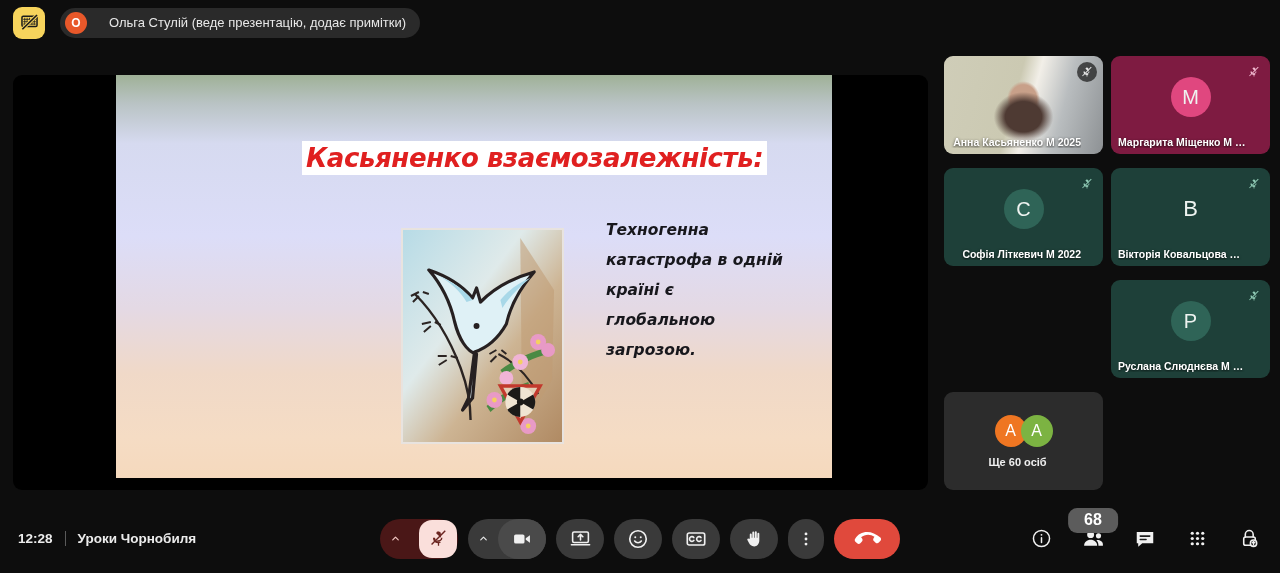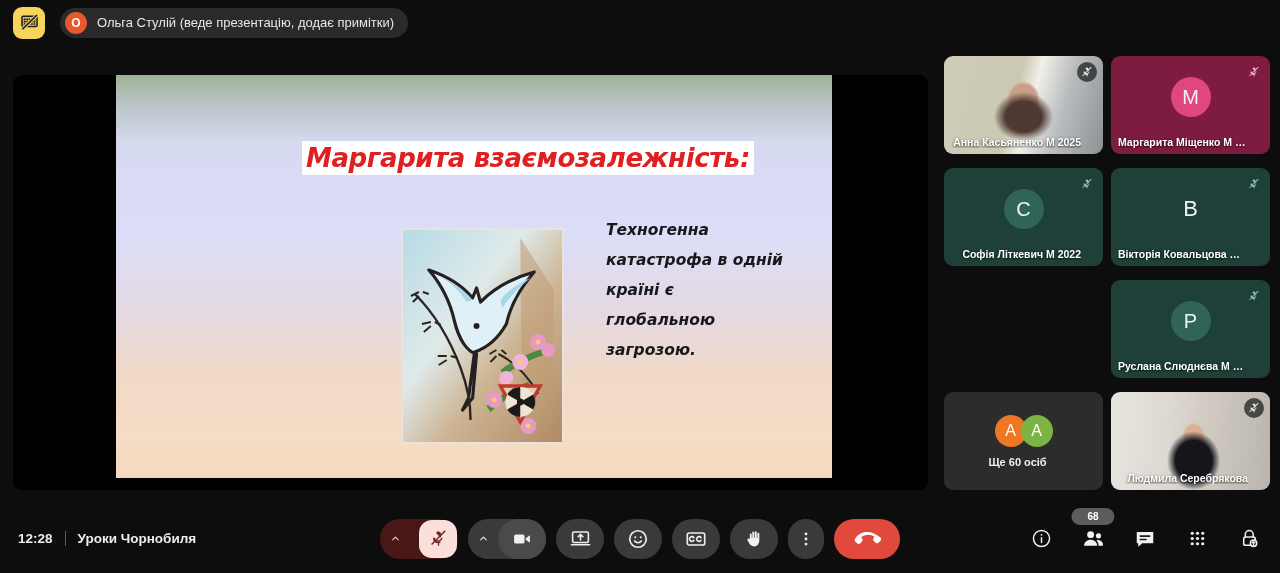--- a/index.html
+++ b/index.html
@@ -40,21 +40,21 @@
   }
   .presenter-avatar {
     width: 22px; height: 22px; border-radius: 50%;
     background: #e8582a;
     color: #fff;
     font-size: 12px; font-weight: bold;
     display: flex; align-items: center; justify-content: center;
     flex: none;
   }
   .presenter-name {
-    margin-left: 10px;
+    margin-left: 22px;
     color: #e8e8e8;
     font-size: 13px;
     white-space: nowrap;
   }
 
   
   .stage {
     position: absolute;
     left: 13px; top: 75px;
     width: 915px; height: 415px;
@@ -308,26 +308,26 @@
   }
   .icon-btn {
     position: relative;
     width: 30px; height: 30px;
     display: flex; align-items: center; justify-content: center;
   }
   .count-badge {
     position: absolute;
     top: -16px; left: 50%;
     transform: translateX(-50%);
-    min-width: 24px; height: 17px;
+    min-width: 24px; height: 25px;
     padding: 0 16px;
     border-radius: 9px;
     background: #5c5c5c;
     color: #fff;
-    font-size: 10px;
+    font-size: 16px;
     font-weight: bold;
     display: flex; align-items: center; justify-content: center;
   }
   svg { display: block; }
 </style>
 </head>
 <body>
 
 <div class="app">
 
@@ -350,21 +350,21 @@
       </svg>
     </div>
     <div class="presenter-chip">
       <div class="presenter-avatar">О</div>
       <div class="presenter-name">Ольга Стулій (веде презентацію, додає примітки)</div>
     </div>
   </div>
 
   <div class="stage">
     <div class="slide">
-      <div class="slide-title">Маргарита взаємозалежність:</div>
+      <div class="slide-title">Касьяненко взаємозалежність:</div>
       <div class="slide-text right">Техногенна катастрофа в одній країні є глобальною загрозою.</div>
 
       <div class="slide-art">
         <svg viewBox="0 0 160 212" preserveAspectRatio="none">
           <defs>
             <linearGradient id="skyg" x1="0" y1="0" x2="1" y2="1">
               <stop offset="0%" stop-color="#b7dbe6"></stop>
               <stop offset="38%" stop-color="#dfeaea"></stop>
               <stop offset="62%" stop-color="#cdb493"></stop>
               <stop offset="100%" stop-color="#b08a63"></stop>
@@ -501,32 +501,20 @@
     </div>
 
     <div class="tile r3 c0" style="background:#2c2c2c">
       <div class="more-avatars">
         <span style="background:#ef7622">А</span>
         <span style="background:#7cb342">А</span>
       </div>
       <div class="more-label">Ще 60 осіб</div>
     </div>
 
-    <div class="tile r3 c1">
-      <div class="vid-lyud"></div>
-      <div class="mic-badge dark">
-        <svg width="12" height="12" viewBox="0 0 24 24" fill="#e9e9e9">
-          <path d="M12 3a3 3 0 0 1 3 3v5.2L9 5.4A3 3 0 0 1 12 3z"></path>
-          <path d="M17 11a5 5 0 0 1-7.3 4.4l1.5-1.5A3.4 3.4 0 0 0 15.4 11z"></path>
-          <path d="M6.6 11H5a7 7 0 0 0 6.2 6.9V21h1.6v-3.1a6.9 6.9 0 0 0 2.3-.7l-1.3-1.3a5.4 5.4 0 0 1-6.2-4.9z"></path>
-          <rect x="2.2" y="19.3" width="25" height="1.9" transform="rotate(-45 2.2 19.3)"></rect>
-        </svg>
-      </div>
-      <div class="tile-name">Людмила Серебрякова</div>
-    </div>
   </div>
 
   <div class="bottombar">
 
     <div class="meta">
       <span>12:28</span>
       <span class="divider"></span>
       <span>Уроки Чорнобиля</span>
     </div>
 

